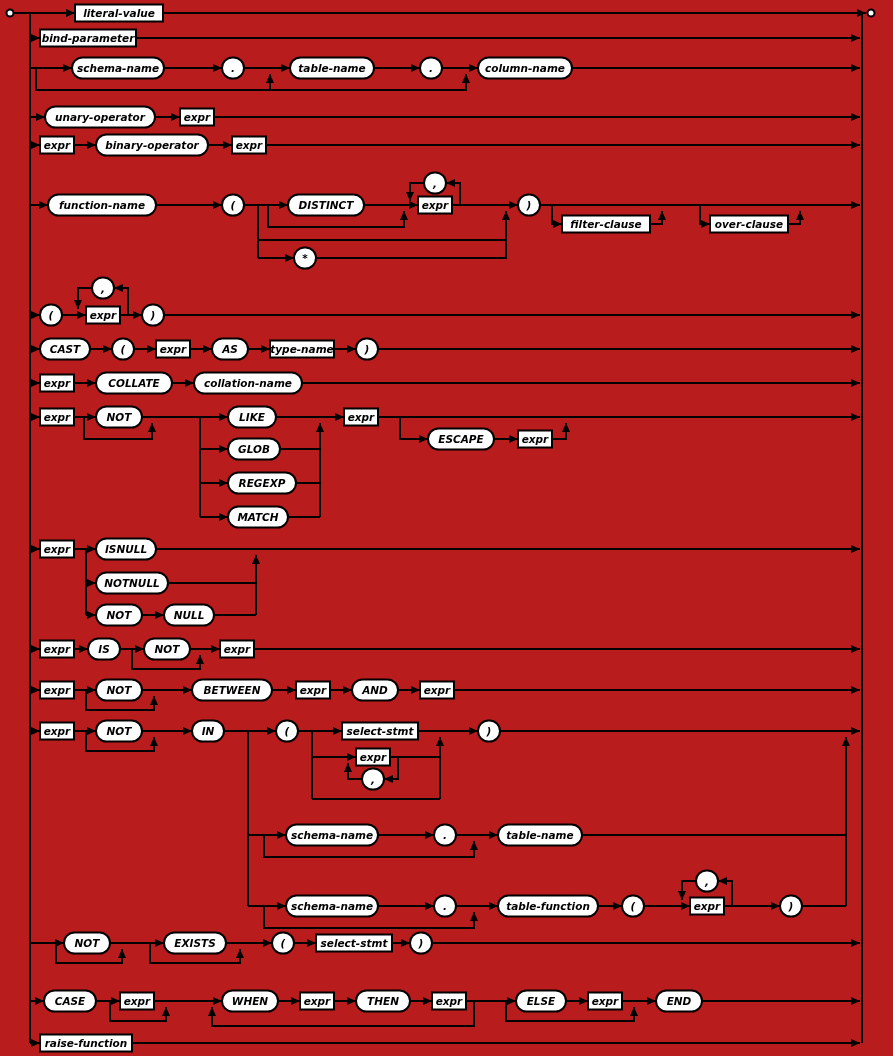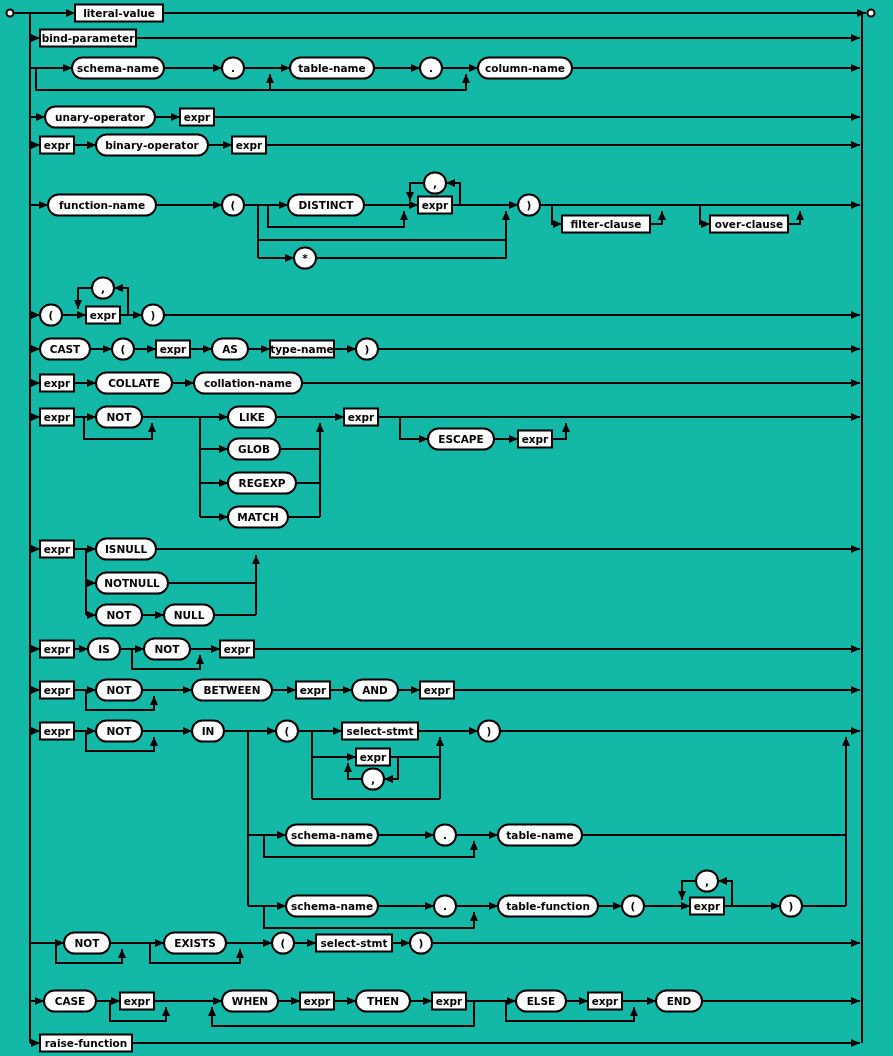--- a/index.html
+++ b/index.html
@@ -1,16 +1,16 @@
 <!DOCTYPE html>
 <html><head>
 <meta charset="utf-8">
 <style>
   html,body{margin:0;padding:0;background:#fff;}
-  .canvas{position:relative;width:893px;height:1056px;background:#14b8a6;overflow:hidden;}
+  .canvas{position:relative;width:893px;height:1056px;background:#b91c1c;overflow:hidden;font-style:italic;}
   svg{display:block;}
   .wire{fill:none;stroke:#000;stroke-width:2;}
   .box{fill:#fff;stroke:#000;stroke-width:2;}
   .box.n{}
   text.lbl{font-family:"DejaVu Sans", sans-serif;font-size:10.5px;font-weight:bold;fill:#000;text-anchor:middle;}
   .term{fill:#fff;stroke:#000;stroke-width:2;}
 </style>
 </head>
 <body>
 

